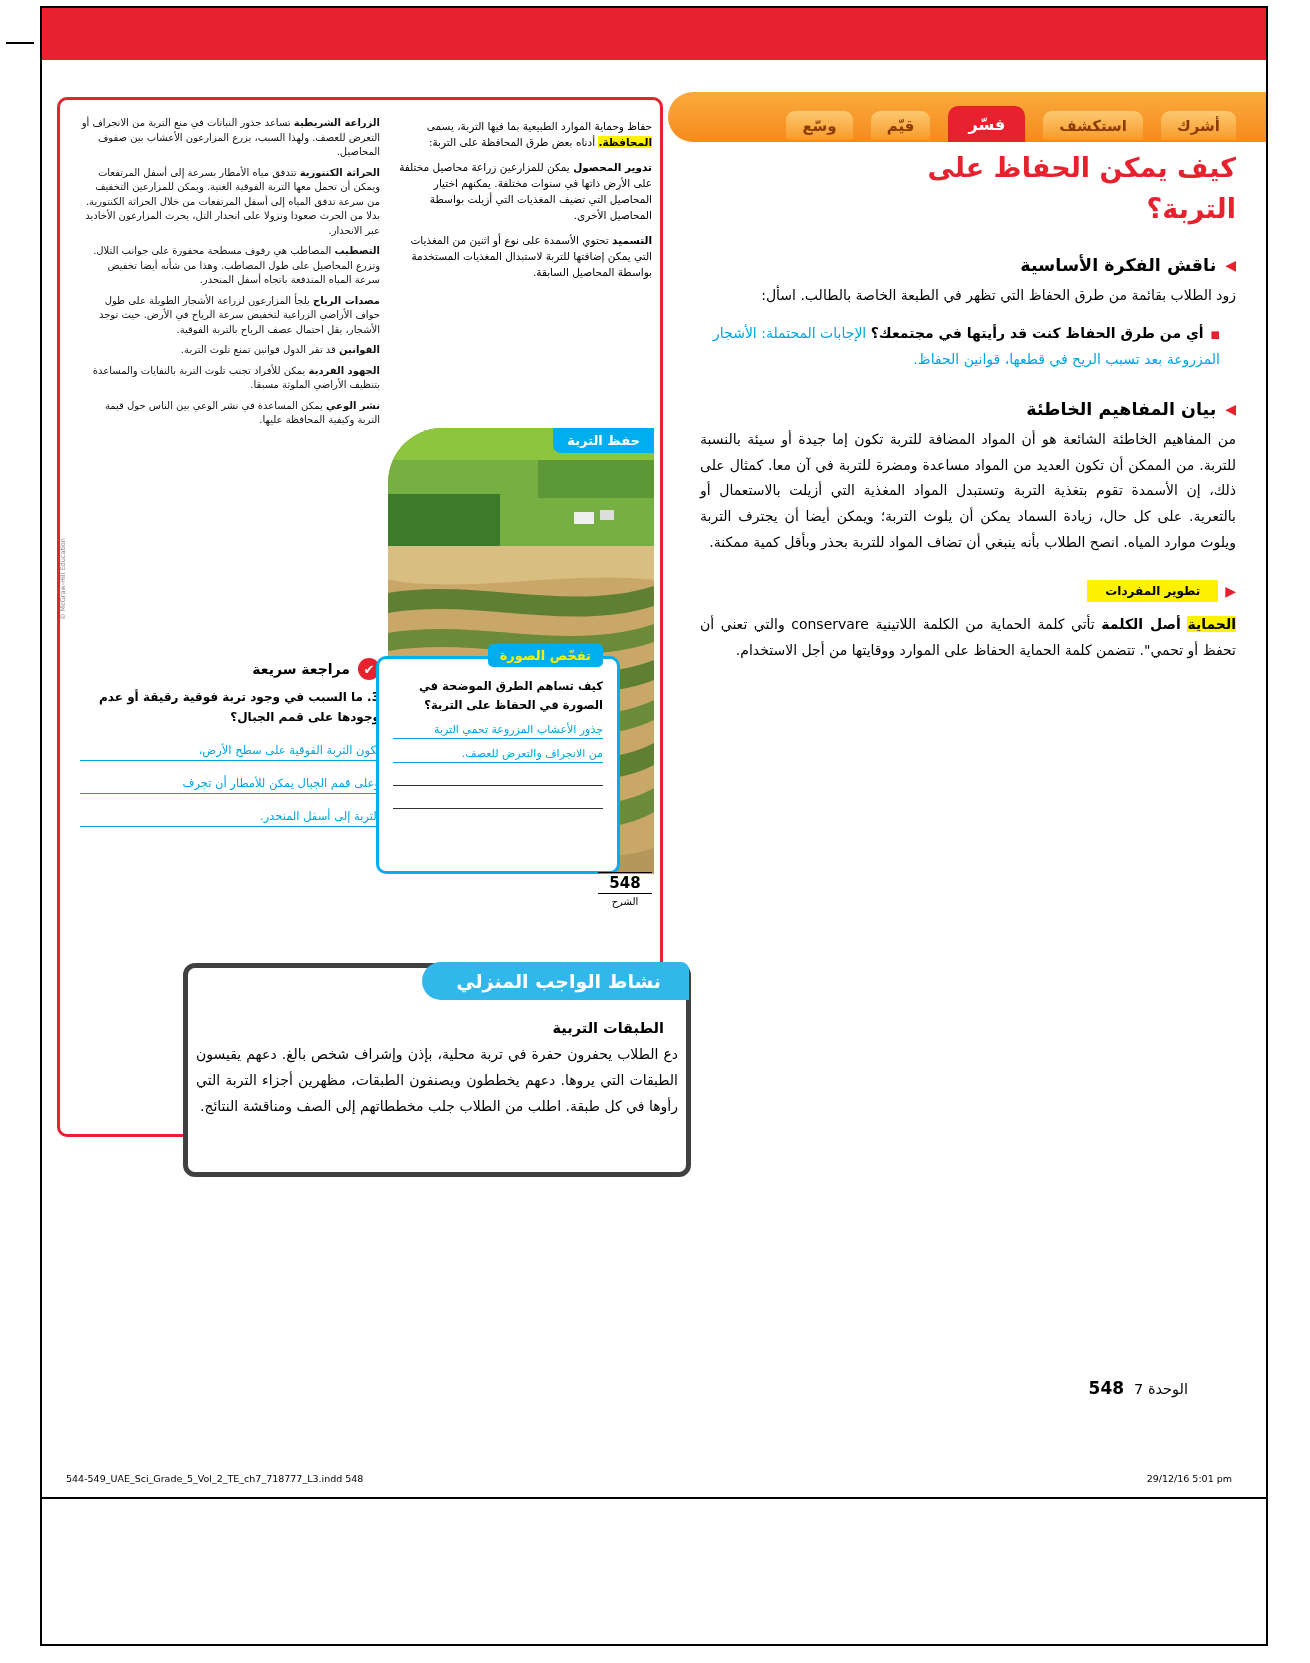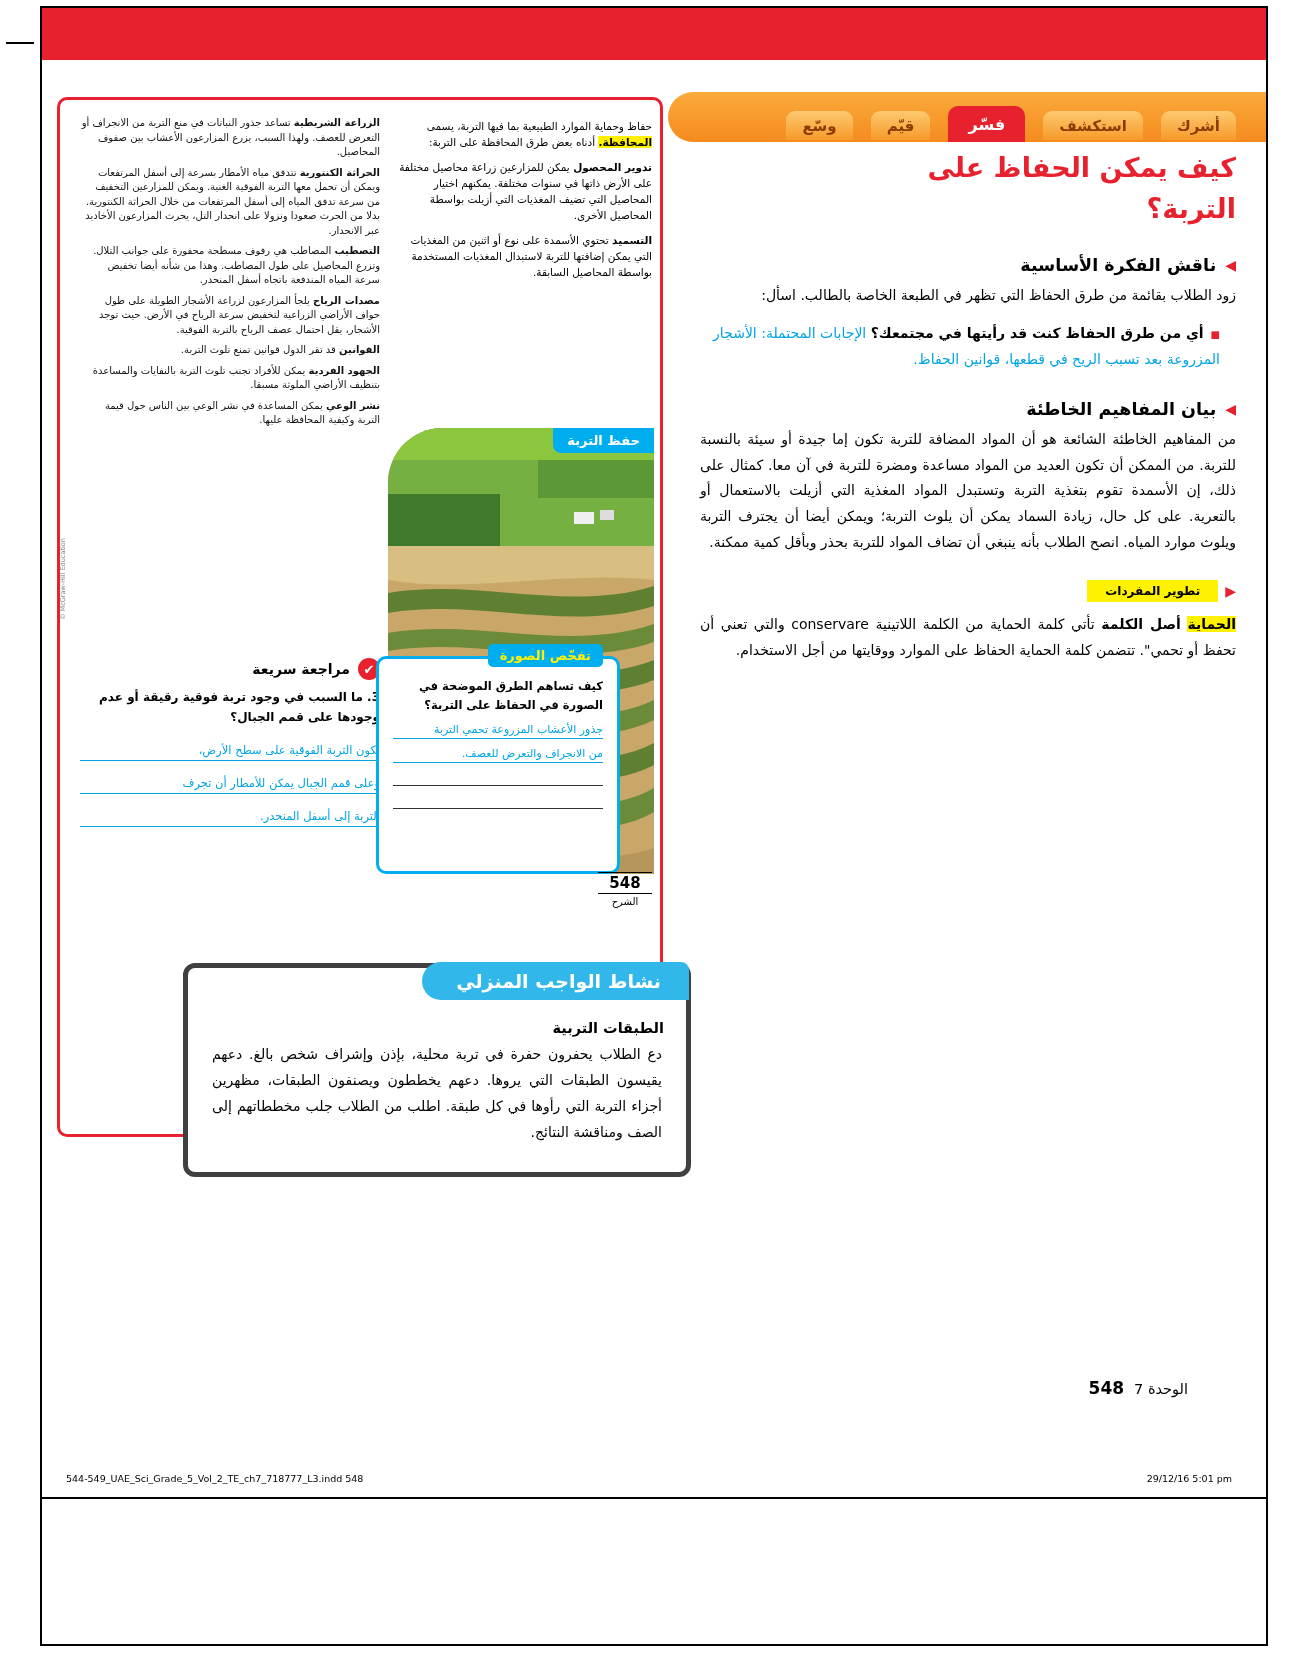--- a/index.html
+++ b/index.html
@@ -86,21 +86,21 @@
   .vocab-head { display:flex; direction:rtl; align-items:center; gap:7px; margin:24px 0 10px; }
   .vocab-tab { background:#FFF200; font-weight:bold; font-size:12px; padding:4px 18px; }
   .hl-b { background:#FFF200; font-weight:bold; }
 
   
   .homework { position:absolute; left:183px; top:963px; width:508px; height:214px; background:#fff;
     border:5px solid #404040; border-radius:12px; }
   .hw-banner { position:absolute; top:-6px; right:-3px; background:#31B7EA; color:#fff; font-weight:bold;
     font-size:19px; padding:8px 28px 8px 34px; border-radius:24px 10px 0 24px; direction:rtl; }
   .hw-sub { font-weight:bold; font-size:14.5px; margin:52px 22px 6px; direction:rtl; text-align:right; }
-  .hw-body { font-size:14px; line-height:1.85; margin:0 24px; direction:rtl; text-align:justify; }
+  .hw-body { font-size:14px; line-height:1.85; margin:0 8px; direction:rtl; text-align:justify; }
 
   
   .unit-folio { position:absolute; right:122px; top:1378px; direction:rtl; font-size:14.5px;
     display:flex; gap:10px; align-items:baseline; }
   .unit-folio b { font-size:17px; }
   .file-line { position:absolute; left:66px; top:1473px; font-size:9.5px; color:#000; }
   .date-line { position:absolute; right:78px; top:1473px; font-size:9.5px; color:#000; }
   .footer-rule { position:absolute; left:40px; top:1497px; width:1228px; height:2px; background:#000; }
 
   .print-table { position:absolute; left:368px; top:1499px; width:452px; height:92px;

